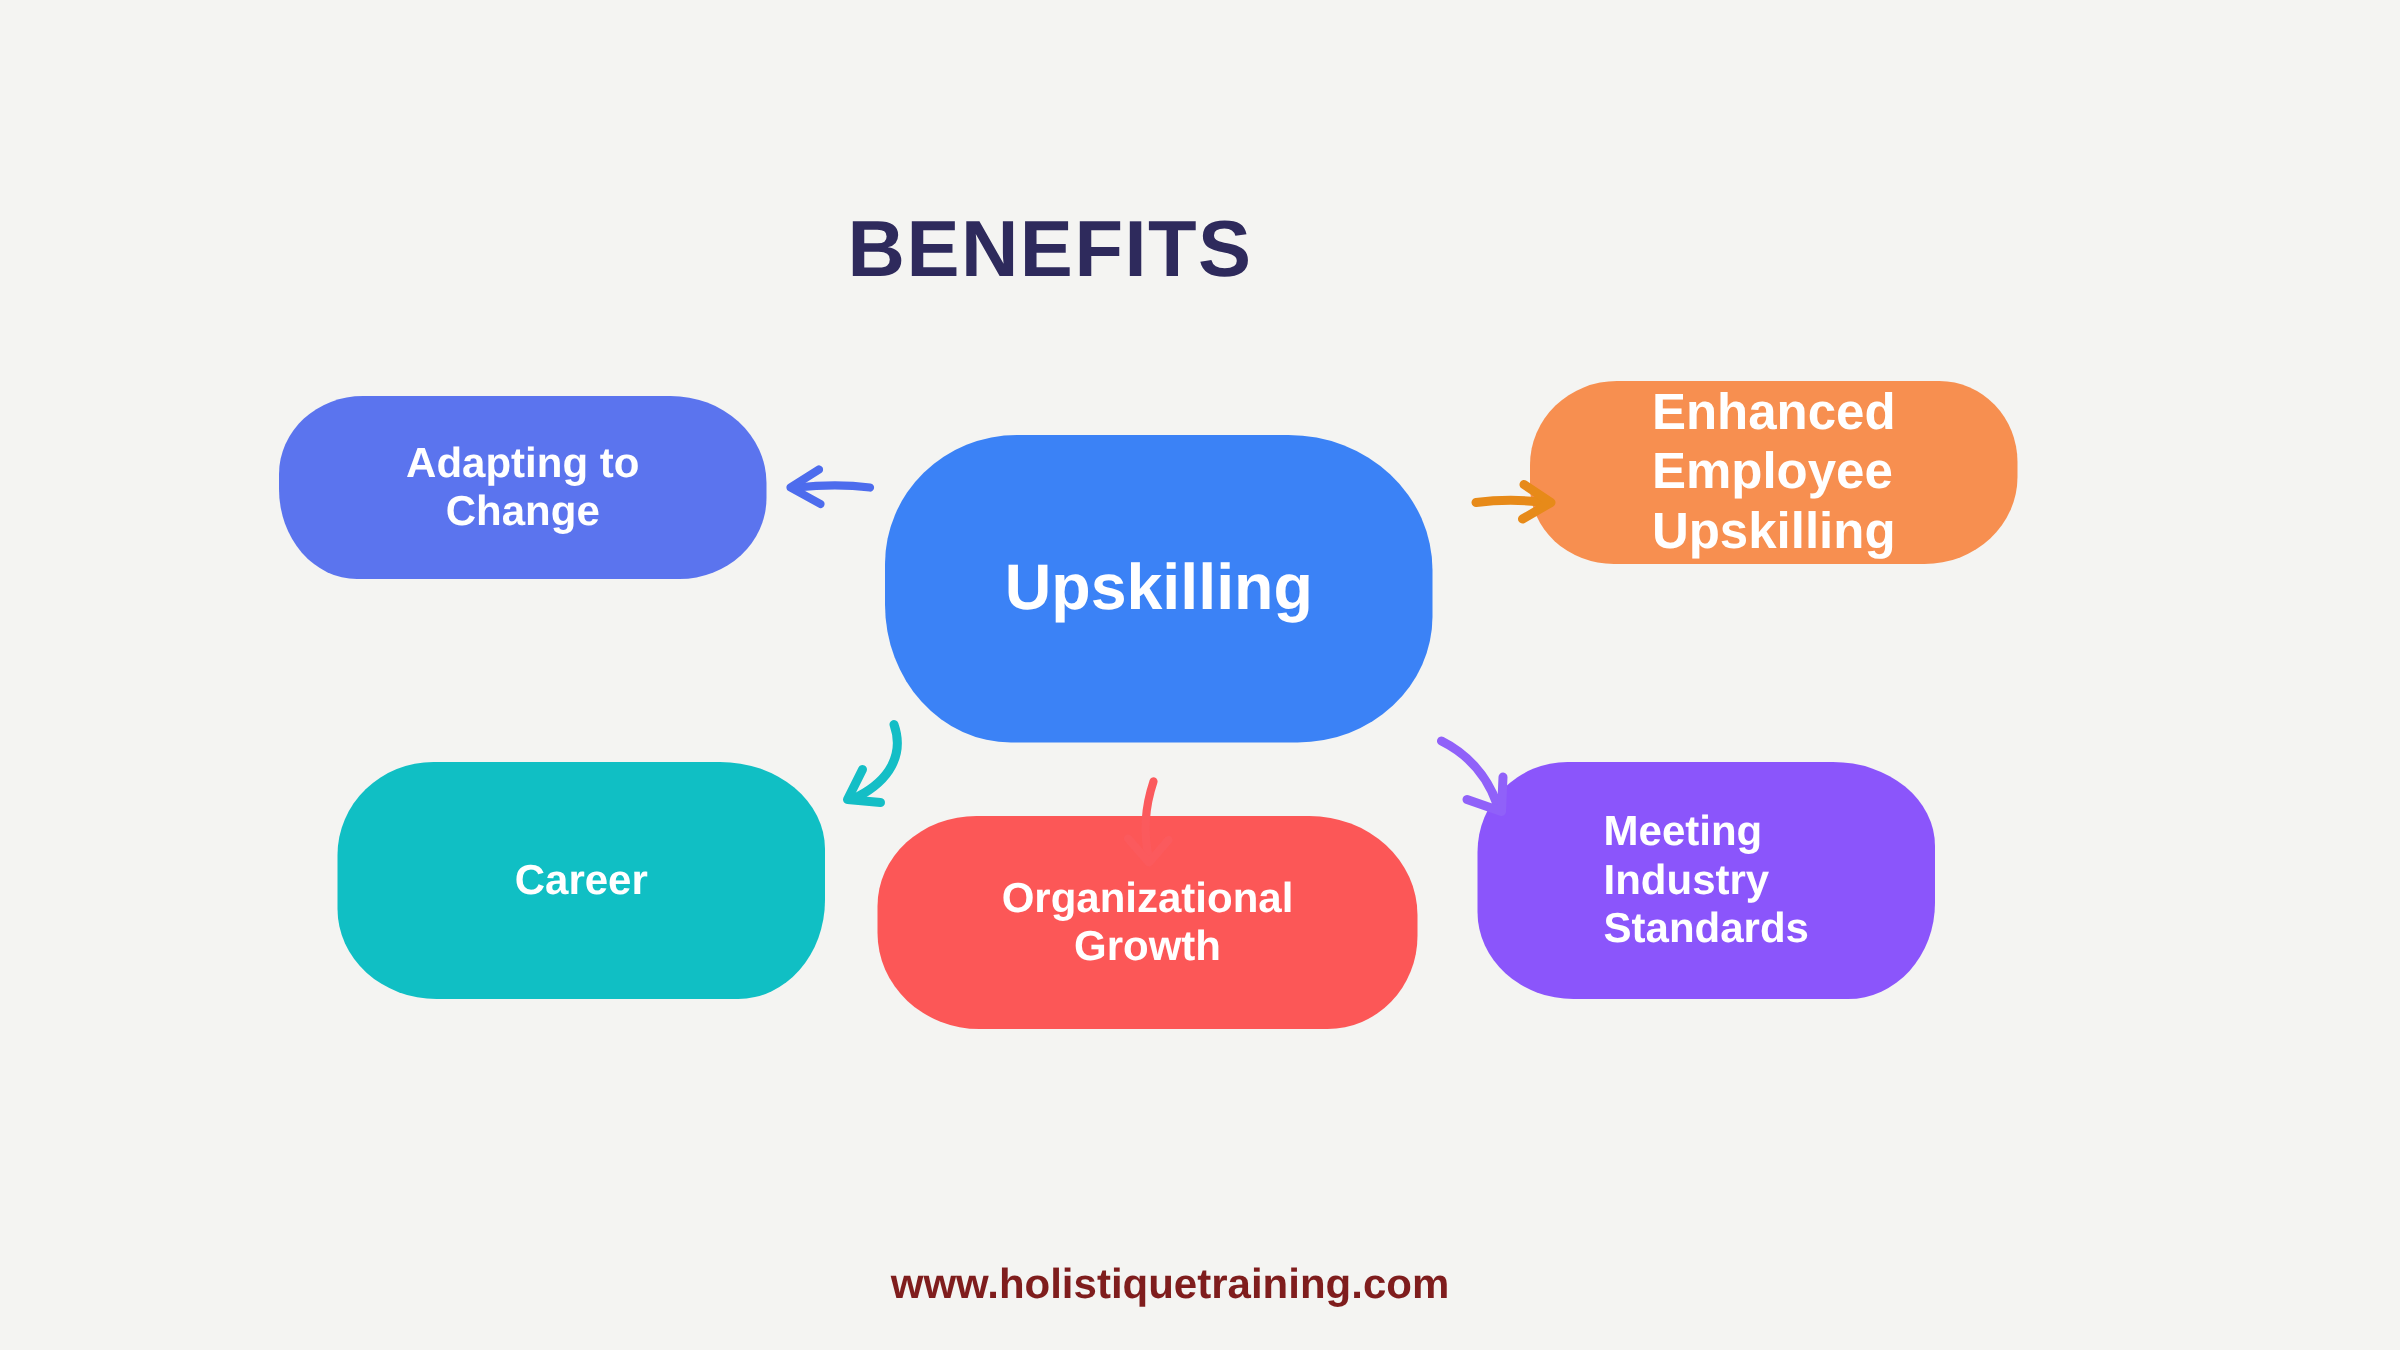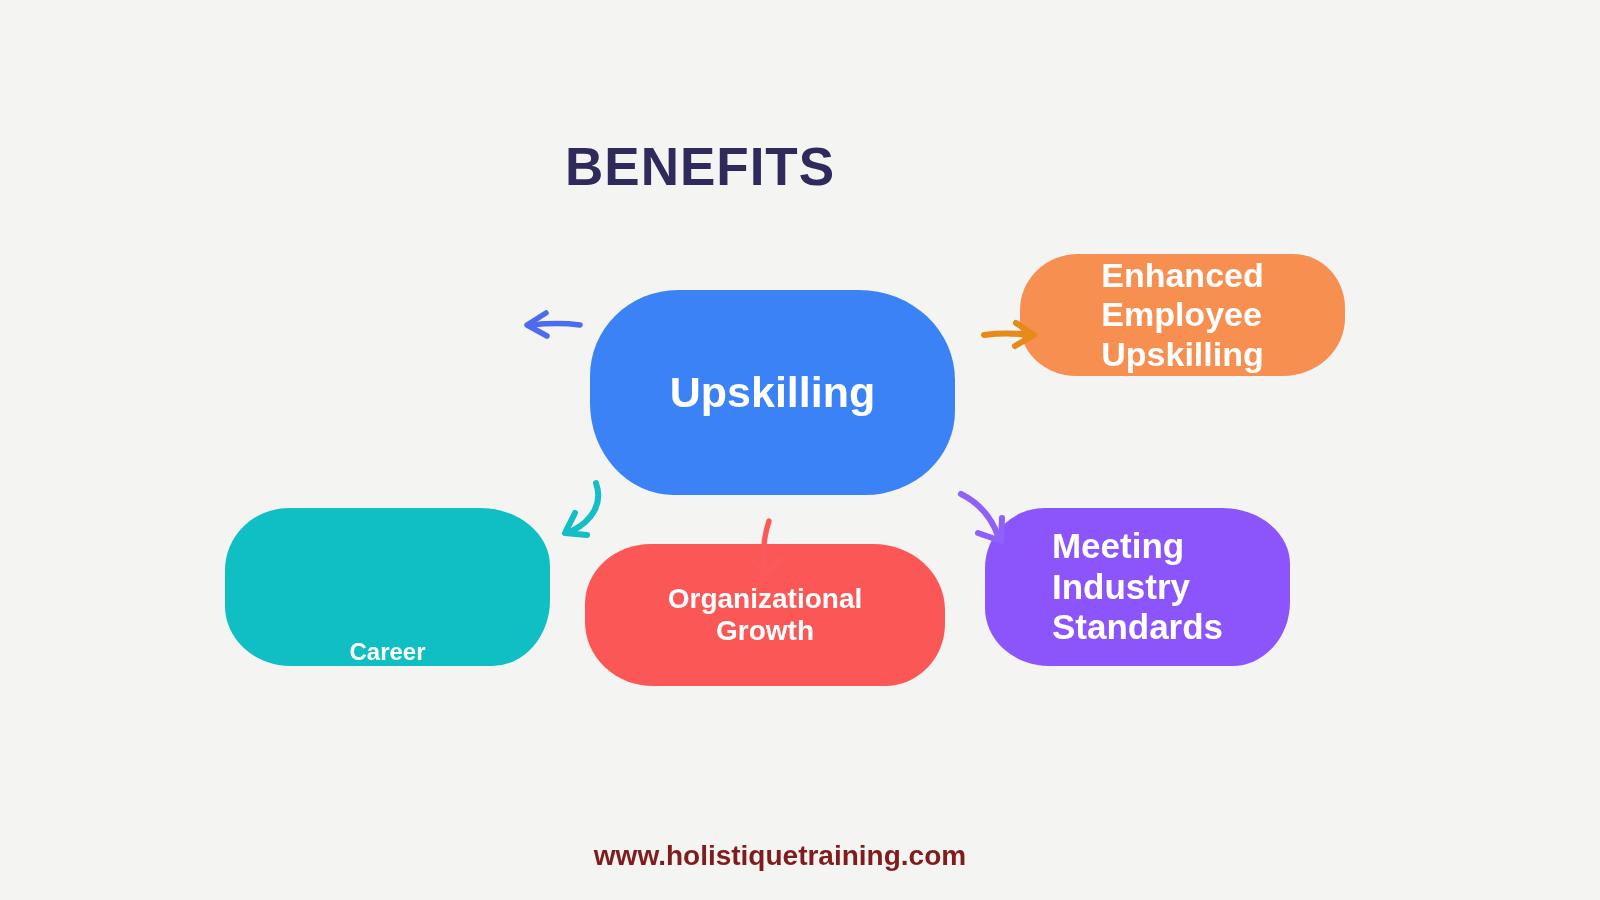--- a/index.html
+++ b/index.html
@@ -45,32 +45,31 @@
     font-size: 28px;
   }
   .blob-retention {
     left: 1020px; top: 254px; width: 325px; height: 122px;
     border-radius: 58px 52px 62px 56px / 56px 54px 58px 52px;
     font-size: 34px;
   }
   .blob-career {
     left: 225px; top: 508px; width: 325px; height: 158px;
     border-radius: 64px 70px 58px 66px / 62px 58px 66px 60px;
-    font-size: 24px;
-    align-items: flex-end;
+    font-size: 28px;
   }
   .blob-growth {
     left: 585px; top: 544px; width: 360px; height: 142px;
     border-radius: 66px 72px 60px 68px / 60px 66px 62px 64px;
     font-size: 28px;
   }
   .blob-standards {
     left: 985px; top: 508px; width: 305px; height: 158px;
     border-radius: 60px 68px 58px 64px / 60px 56px 64px 58px;
-    font-size: 35px;
+    font-size: 28px;
     justify-content: center;
   }
   .arrow { position: absolute; }
   .arrow svg { display: block; }
   .footer-url {
     position: absolute;
     left: 580px; top: 840px; width: 400px;
     text-align: center;
     font-size: 28px;
     font-weight: bold;
@@ -81,20 +80,26 @@
 <body>
 
 <div class="canvas" style="background: rgb(244, 244, 242);">
 
   <div class="page-title" style="color: rgb(46, 42, 92);">BENEFITS</div>
 
   <div class="blob blob-center" style="background: #3b82f6;">
     <div class="label center">Upskilling</div>
   </div>
 
+  <div class="blob blob-adapting" style="background: rgb(91, 116, 238);">
+    <div class="label center">
+      <div>Adapting to</div>
+      <div>Change</div>
+    </div>
+  </div>
 
   <div class="blob blob-retention" style="background: rgb(247, 143, 80);">
     <div class="label left">
       <div>Enhanced</div>
       <div>Employee</div>
       <div>Upskilling</div>
     </div>
   </div>
 
   <div class="blob blob-career" style="background: rgb(16, 191, 196);">

